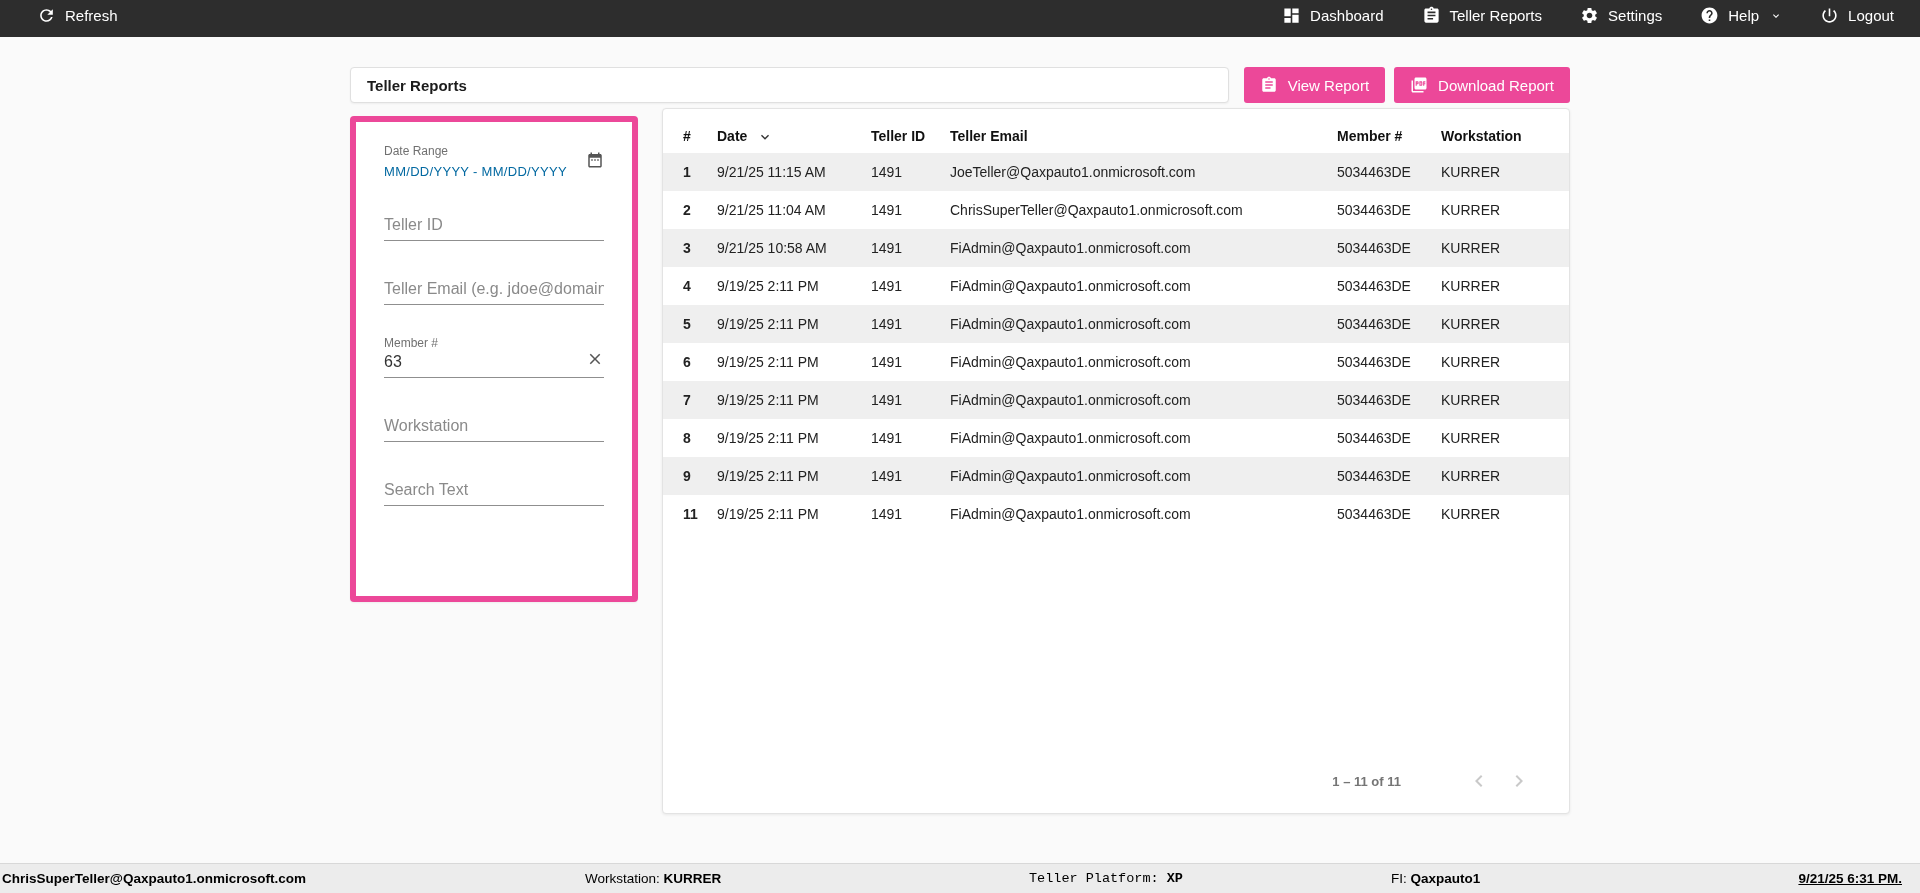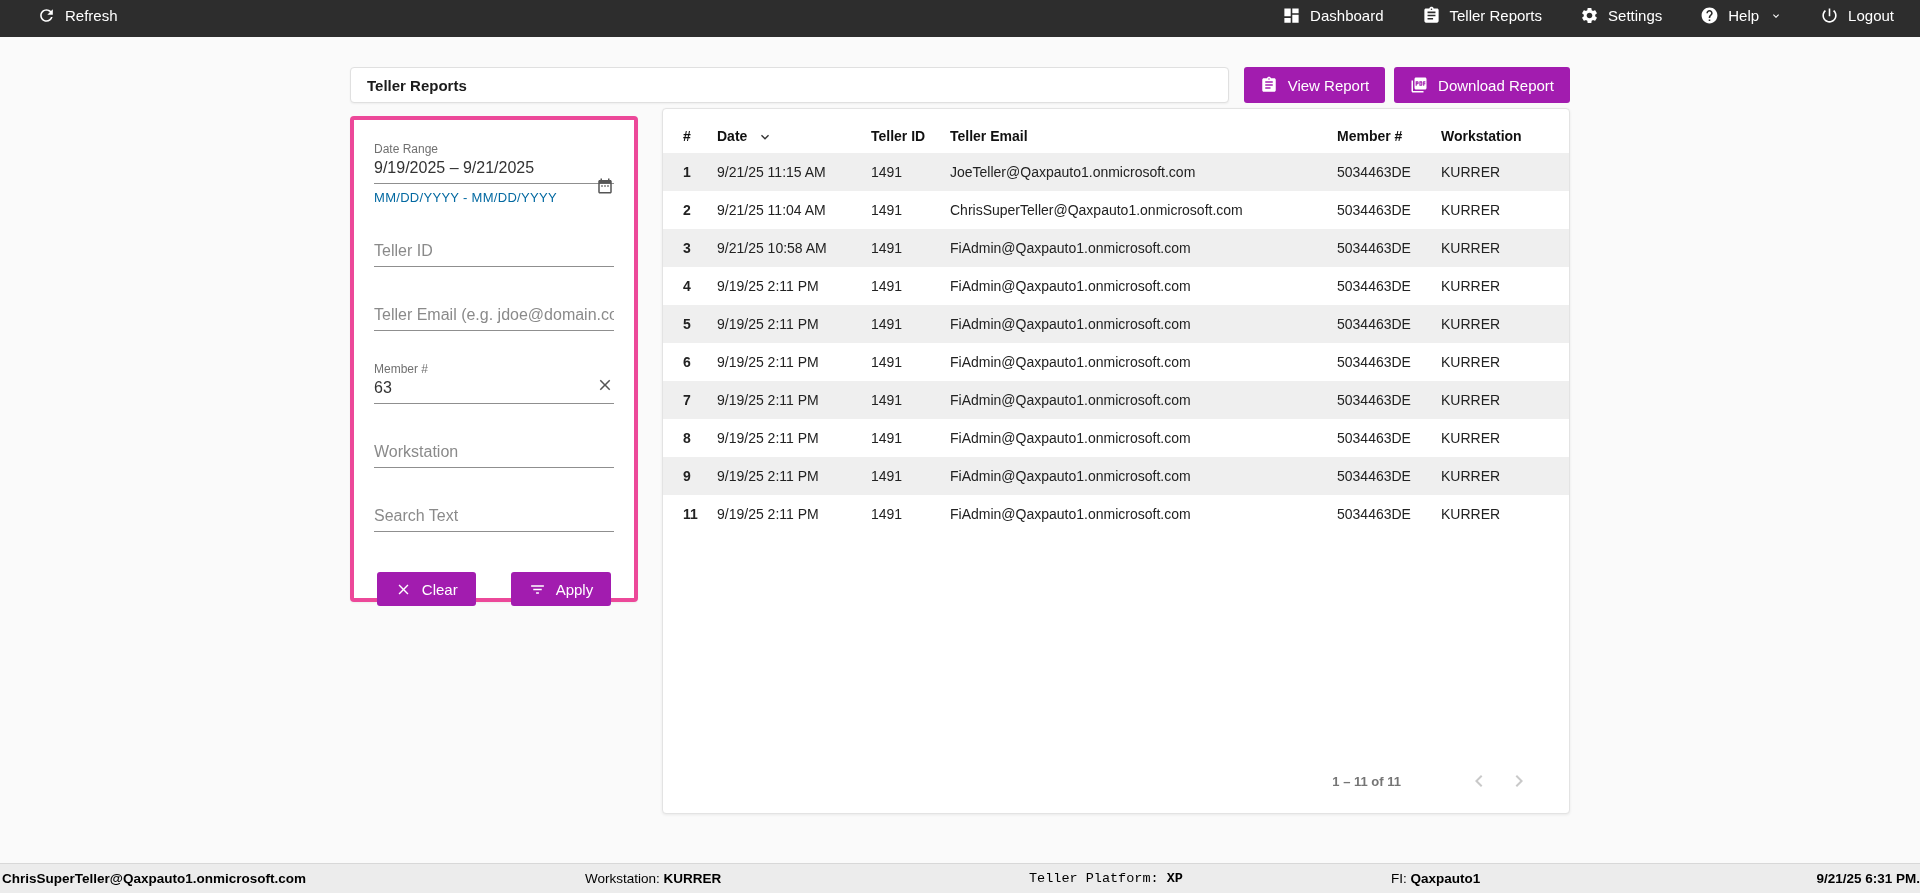--- a/index.html
+++ b/index.html
@@ -17,33 +17,33 @@
   .chev-sm { width:12px !important; height:12px !important; margin-left:2px; }
 
   
   .container { width:1220px; margin:0 auto; }
 
   .header-row { display:flex; align-items:center; margin-top:30px; }
   .title-bar { flex:1; height:36px; background:#fff; border:1px solid #e0e0e0;
     border-radius:4px; display:flex; align-items:center; padding:0 16px;
     box-shadow:0 1px 2px rgba(0,0,0,0.05); }
   .title-bar span { font-weight:bold; font-size:15px; color:#1b1b1b; }
-  .btn-blue { height:36px; border:none; border-radius:3px; background:#a21caf;
+  .btn-blue { height:36px; border:none; border-radius:3px; background:#ec4899;
     color:#fff; font-size:15px; font-family:inherit; display:flex; align-items:center;
     gap:10px; padding:0 16px; cursor:pointer; }
   .btn-blue svg { width:18px; height:18px; fill:#fff; }
   .hdr-btn1 { margin-left:15px; }
   .hdr-btn2 { margin-left:9px; }
 
   .main-row { display:flex; align-items:flex-start; margin-top:5px; }
 
   
   .filter-panel { width:288px; height:486px; margin-top:8px; background:#fff;
-    border:4px solid #ec4899; border-radius:4px; box-shadow:0 1px 2px rgba(0,0,0,0.05);
-    padding:14px 20px; }
+    border:6px solid #ec4899; border-radius:4px; box-shadow:0 1px 2px rgba(0,0,0,0.05);
+    padding:14px 28px; }
   .field { position:relative; }
   .field-label { font-size:12px; color:#707070; }
   .field-value { font-size:16px; color:#333; border:none; outline:none; width:100%;
     background:transparent; padding:3px 0 6px 0; border-bottom:1px solid #8f8f8f;
     font-family:inherit; }
   .field-value::placeholder { color:#8a8a8a; opacity:1; }
   .field-hint { font-size:13px; color:#0369a1; margin-top:6px; letter-spacing:.3px; }
   .field-icon { position:absolute; right:0; bottom:10px; width:18px; height:18px;
     fill:#555; cursor:pointer; }
   .mt-dr { margin-top:8px; }
@@ -84,21 +84,21 @@
   .page-btn svg { width:24px; height:24px; fill:#c9c9c9; }
 
   
   .statusbar { position:absolute; left:0; bottom:0; width:1920px; height:30px;
     background:#ececec; border-top:1px solid #d8d8d8; font-size:13.5px; }
   .status-item { position:absolute; top:7px; color:#000; white-space:nowrap; }
   .s-user { left:2px; font-weight:bold; }
   .s-wks  { left:585px; }
   .s-plat { left:1029px;font-family:Liberation Mono, monospace; }
   .s-fi   { left:1391px; }
-  .s-date { right:0; font-weight:bold; }
+  .s-date { right:18px; font-weight:bold;text-decoration:underline; }
   .status-item b { font-weight:bold; }
 </style>
 </head>
 <body>
 
 <div class="navbar">
   <div class="nav-left">
     <div class="nav-item">
       <svg viewBox="0 0 24 24">
           <path d="M17.65 6.35C16.2 4.9 14.21 4 12 4c-4.42 0-7.99 3.58-7.99 8s3.57 8 7.99 8c3.73 0 6.84-2.55 7.73-6h-2.08c-.82 2.33-3.04 4-5.65 4-3.31 0-6-2.69-6-6s2.69-6 6-6c1.66 0 3.14.69 4.22 1.78L13 11h7V4l-2.35 2.35z"></path>
@@ -162,21 +162,20 @@
       <span>Download Report</span>
     </button>
   </div>
 
   <div class="main-row">
 
     <div class="filter-panel">
 
       <div class="field mt-dr">
         <div class="field-label">Date Range</div>
-        <input class="field-value" value="9/19/2025 – 9/21/2025" style="">
         <svg class="field-icon" viewBox="0 0 24 24">
             <path d="M9 11H7v2h2v-2zm4 0h-2v2h2v-2zm4 0h-2v2h2v-2zm2-7h-1V2h-2v2H8V2H6v2H5c-1.11 0-1.99.9-1.99 2L3 20c0 1.1.89 2 2 2h14c1.1 0 2-.9 2-2V6c0-1.1-.9-2-2-2zm0 16H5V9h14v11z"></path>
           </svg>
         <div class="field-hint">MM/DD/YYYY - MM/DD/YYYY</div>
       </div>
 
       <div class="field mt-tid">
         <input class="field-value" placeholder="Teller ID" style="">
       </div>
 
@@ -193,34 +192,20 @@
       </div>
 
       <div class="field mt-wks">
         <input class="field-value" placeholder="Workstation" style="">
       </div>
 
       <div class="field mt-sch">
         <input class="field-value" placeholder="Search Text" style="">
       </div>
 
-      <div class="filter-btns">
-        <button class="btn-blue btn-sm">
-          <svg viewBox="0 0 24 24">
-              <path d="M19 6.41L17.59 5 12 10.59 6.41 5 5 6.41 10.59 12 5 17.59 6.41 19 12 13.41 17.59 19 19 17.59 13.41 12z"></path>
-            </svg>
-          <span>Clear</span>
-        </button>
-        <button class="btn-blue btn-sm">
-          <svg viewBox="0 0 24 24">
-              <path d="M10 18h4v-2h-4v2zM3 6v2h18V6H3zm3 7h12v-2H6v2z"></path>
-            </svg>
-          <span>Apply</span>
-        </button>
-      </div>
     </div>
 
     <div class="table-card">
       <table>
         <thead>
           <tr>
             <th class="col-idx">#</th>
             <th class="col-date">
               <span class="sort-wrap">
                 <span>Date</span>

